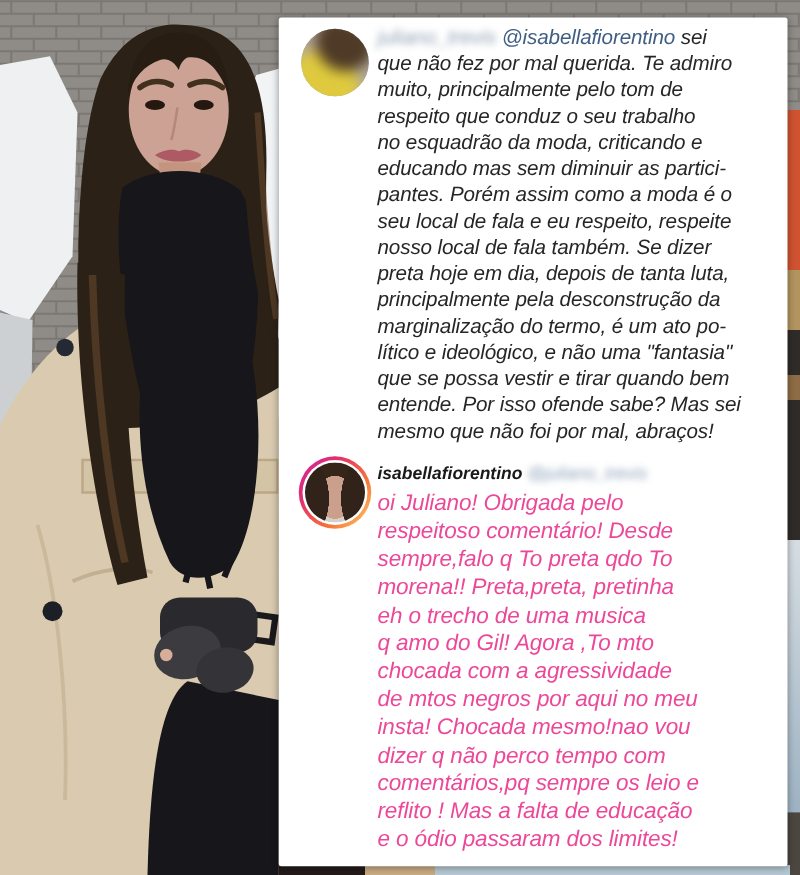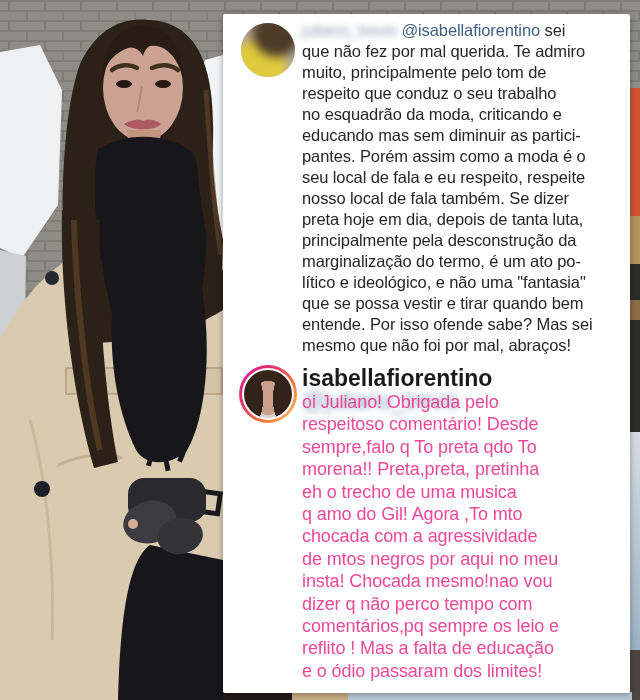--- a/index.html
+++ b/index.html
@@ -1,18 +1,18 @@
 <!DOCTYPE html>
 <html><head>
 <meta charset="utf-8">
 <style>
   html,body{margin:0;padding:0;background:#444;}
   .stage{
     position:relative;width:640px;height:700px;overflow:hidden;
-    font-family:"Liberation Sans",sans-serif;background:#8f8c88;
+    font-family:"Liberation Sans",sans-serif;background:#8f8c88;font-style:italic;
   }
   .photo-svg{position:absolute;left:0;top:0;width:640px;height:700px;display:block;}
 
   
   .panel{
     position:absolute;left:223px;top:14px;width:407px;height:679px;
     background:#ffffff;border-radius:2px;
     box-shadow:0 1px 6px rgba(0,0,0,.35);
   }
   .avatar{position:absolute;border-radius:50%;overflow:hidden;cursor:pointer;}
@@ -43,21 +43,21 @@
       radial-gradient(ellipse 46% 40% at 50% 24%, #362519 0 99%, rgba(0,0,0,0) 100%),
       #d7cfc9;
   }
 
   .c1-text{
     position:absolute;left:79px;top:6px;width:330px;
     font-size:16.5px;line-height:21px;letter-spacing:-0.1px;color:#262626;
   }
   .c2-head{
     position:absolute;left:79px;top:353px;width:330px;
-    font-size:23px;line-height:23px;color:#1a1a1a;
+    font-size:14px;line-height:23px;color:#1a1a1a;
   }
   .c2-body{
     position:absolute;left:79px;top:377px;width:330px;
     font-size:18px;line-height:22.4px;letter-spacing:-0.1px;color:#ec4899;
   }
   .pre{white-space:pre;}
   .mention{color:#3f5e82;cursor:pointer;}
   .blur-name{filter:blur(3px);color:#94a3b5;cursor:pointer;}
   .blur-mention{filter:blur(3px);color:#8ba0b8;cursor:pointer;}
   .uname{font-weight:700;color:#1a1a1a;cursor:pointer;}

